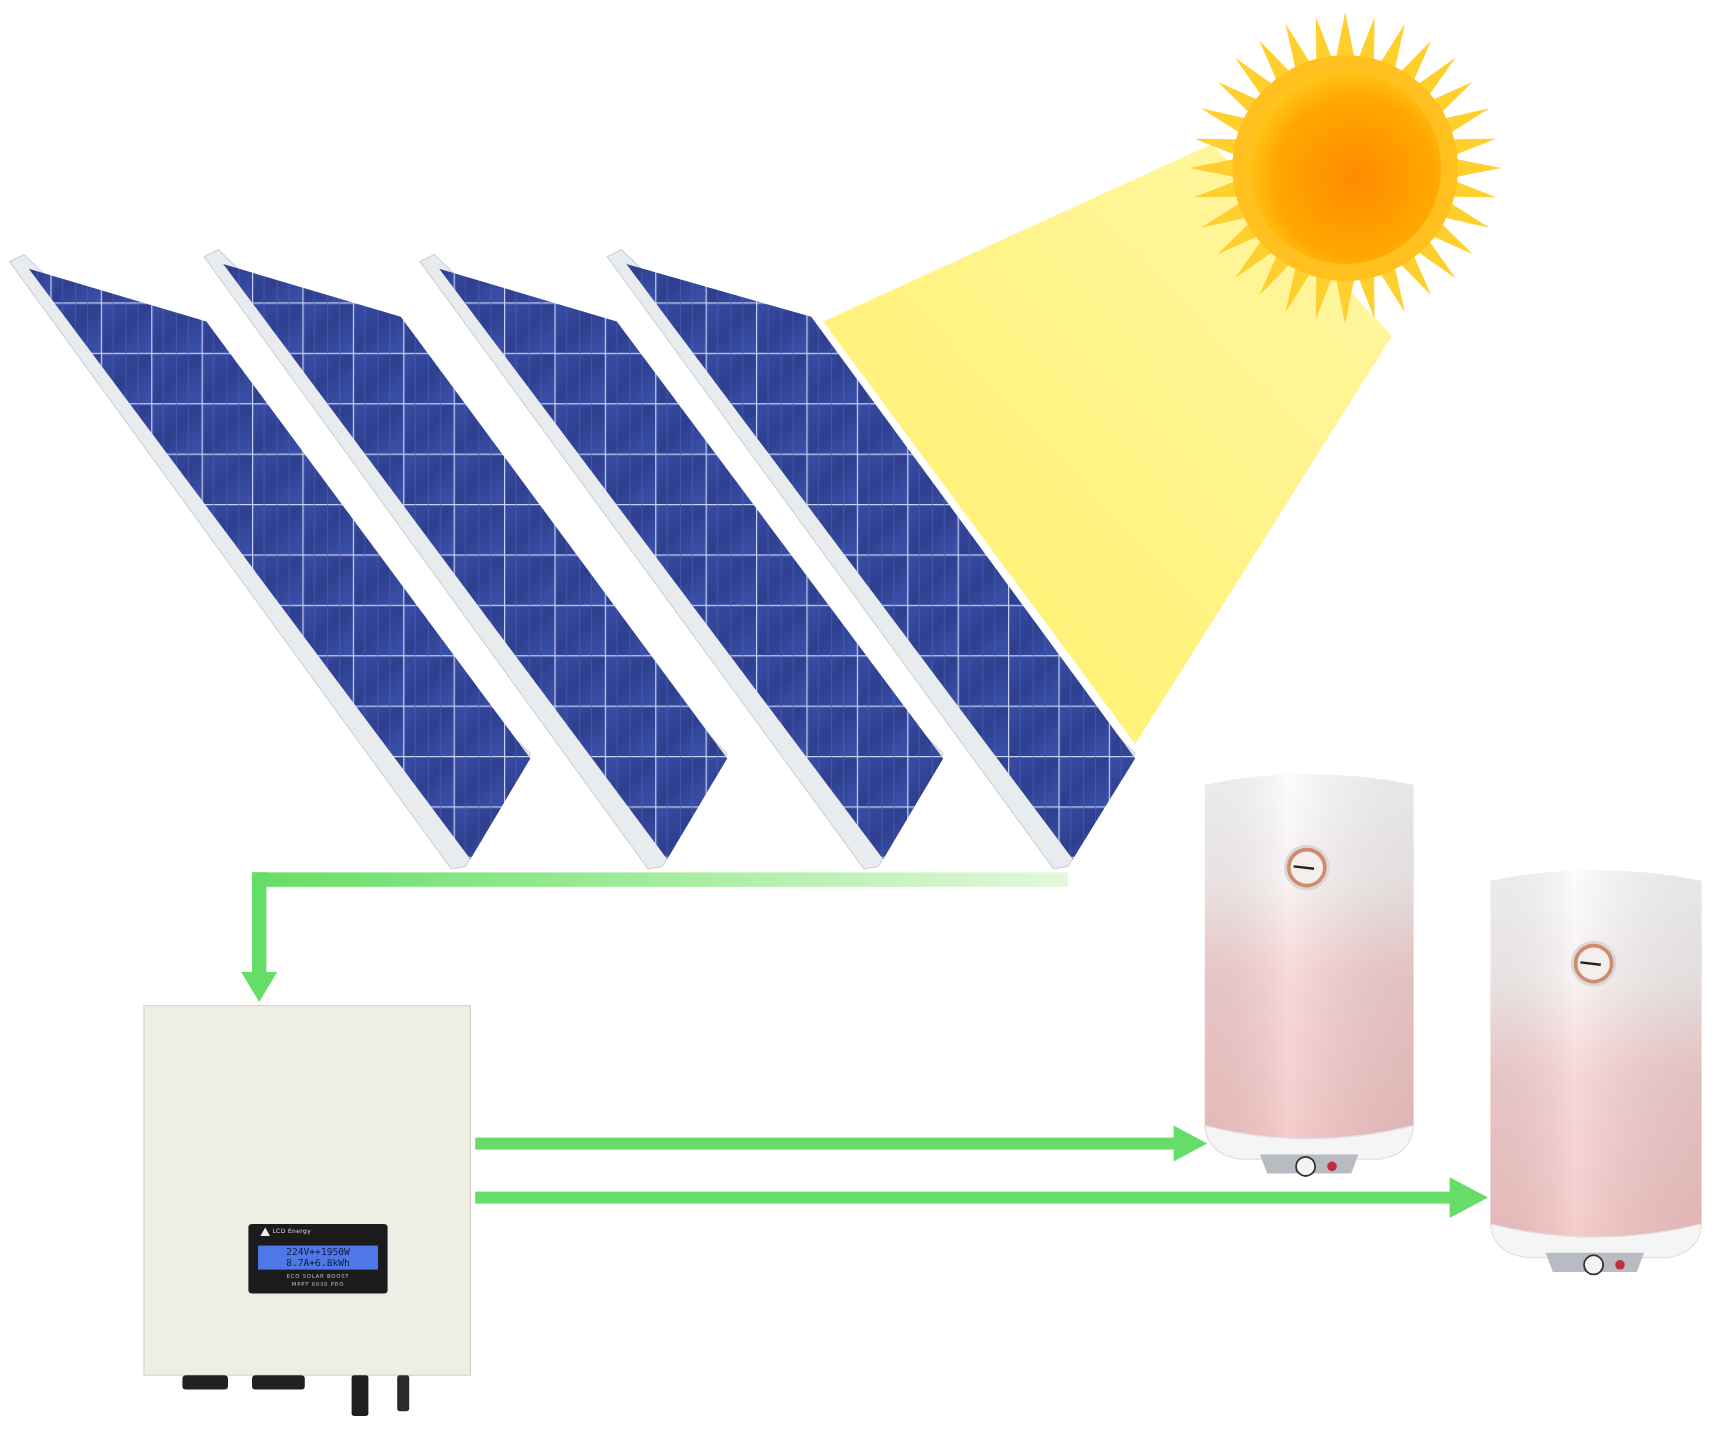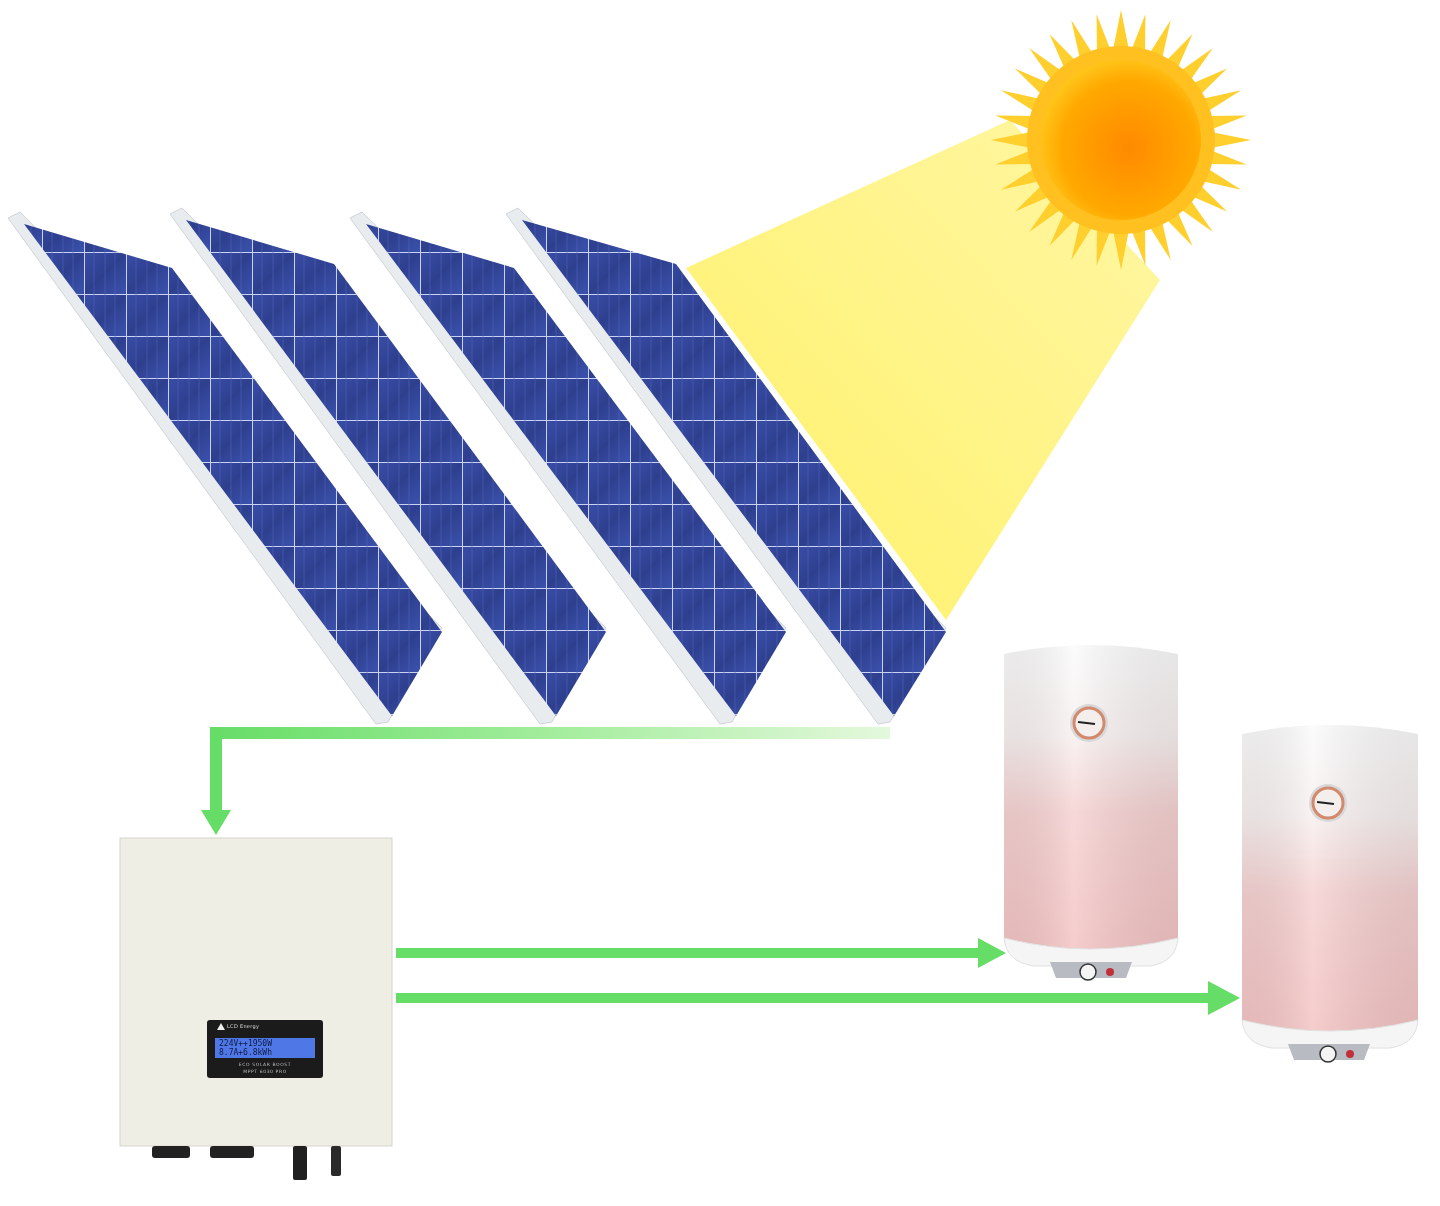--- a/index.html
+++ b/index.html
@@ -2,21 +2,21 @@
 <html><head>
 <meta charset="utf-8">
 <style>
   html,body{margin:0;padding:0;background:#ffffff;}
   body{width:1440px;height:1206px;position:relative;overflow:hidden;font-family:"DejaVu Sans Mono",monospace;}
   svg.scene{position:absolute;left:0;top:0;}
   .lcd-wrap{position:absolute;left:207px;top:1020px;width:116px;height:58px;background:#1b1b1b;border-radius:3px;}
   .lcd-brand{position:absolute;left:10px;top:3px;font-family:"DejaVu Sans",sans-serif;font-size:5px;color:#ddd;letter-spacing:.3px;}
   .lcd-brand .tri{display:inline-block;width:0;height:0;border-left:4px solid transparent;border-right:4px solid transparent;border-bottom:7px solid #eee;vertical-align:middle;margin-right:2px;}
   .lcd{position:absolute;left:8px;top:18px;width:100px;height:20px;background:#4f78e6;color:#0e1a44;font-size:8px;line-height:9px;padding:1px 4px;box-sizing:border-box;}
-  .lcd .row{display:flex;justify-content:flex-start;white-space:pre;}
+  .lcd .row{display:flex;justify-content:center;white-space:pre;}
   .lcd-model{position:absolute;left:0;width:116px;text-align:center;color:#bbb;font-family:"DejaVu Sans",sans-serif;font-size:4.5px;letter-spacing:.6px;}
 </style>
 </head>
 <body>
 
 <svg class="scene" width="1440" height="1206" viewBox="0 0 1440 1206">
   <defs>
     <linearGradient id="beamGrad" x1="1" y1="0" x2="0" y2="1">
       <stop offset="0" stop-color="#fff6a0"></stop>
       <stop offset="1" stop-color="#fff060"></stop>

